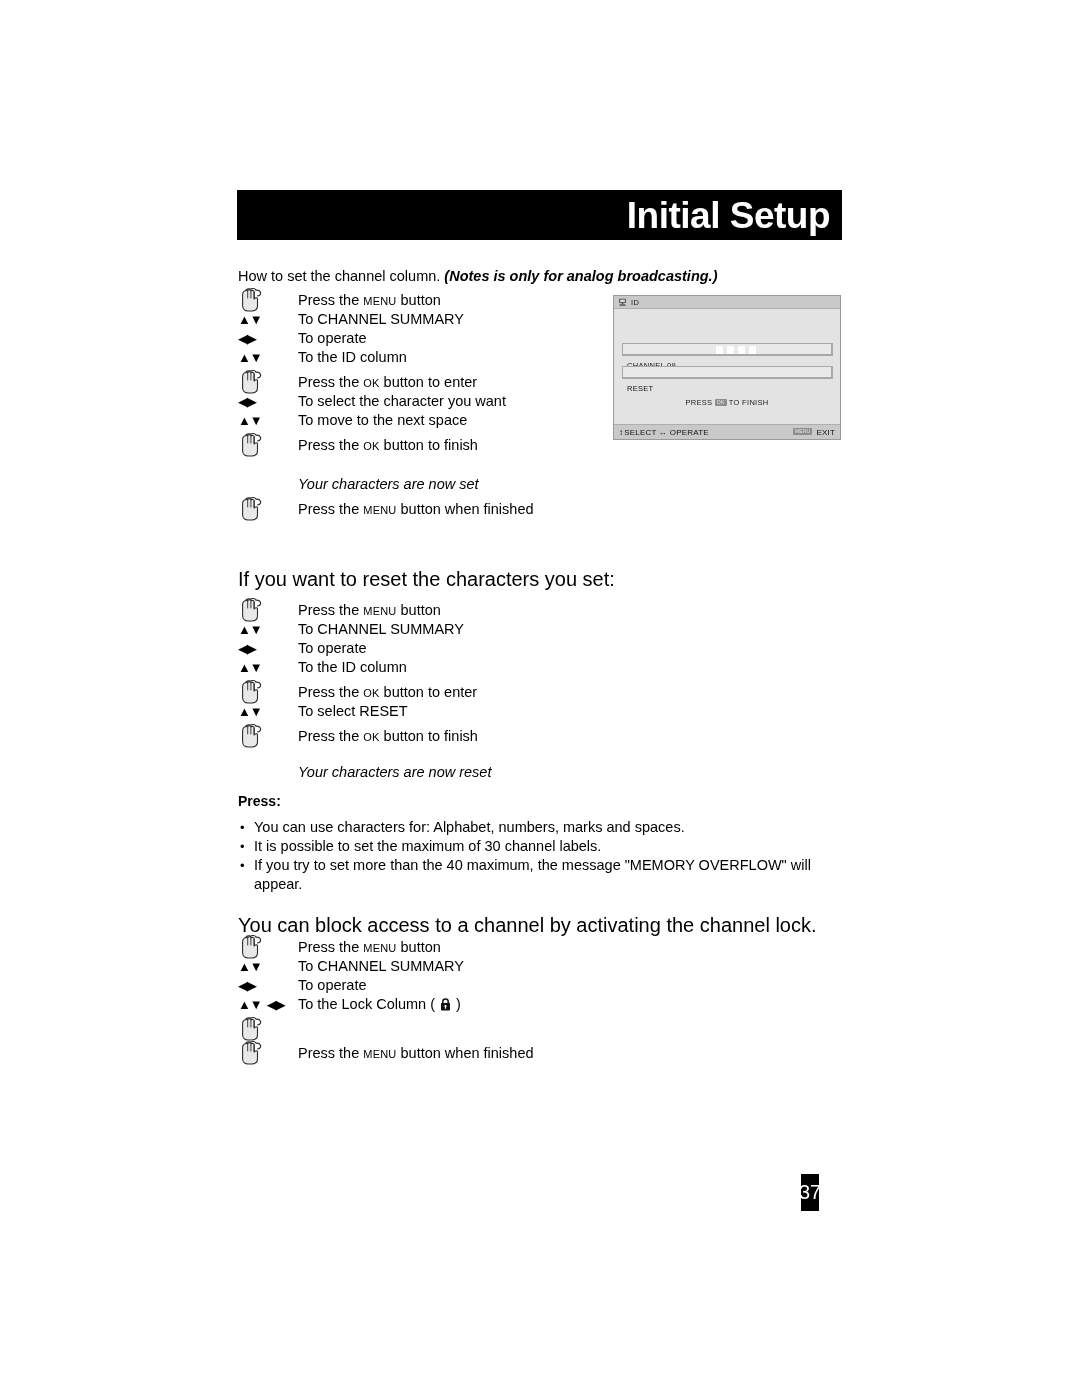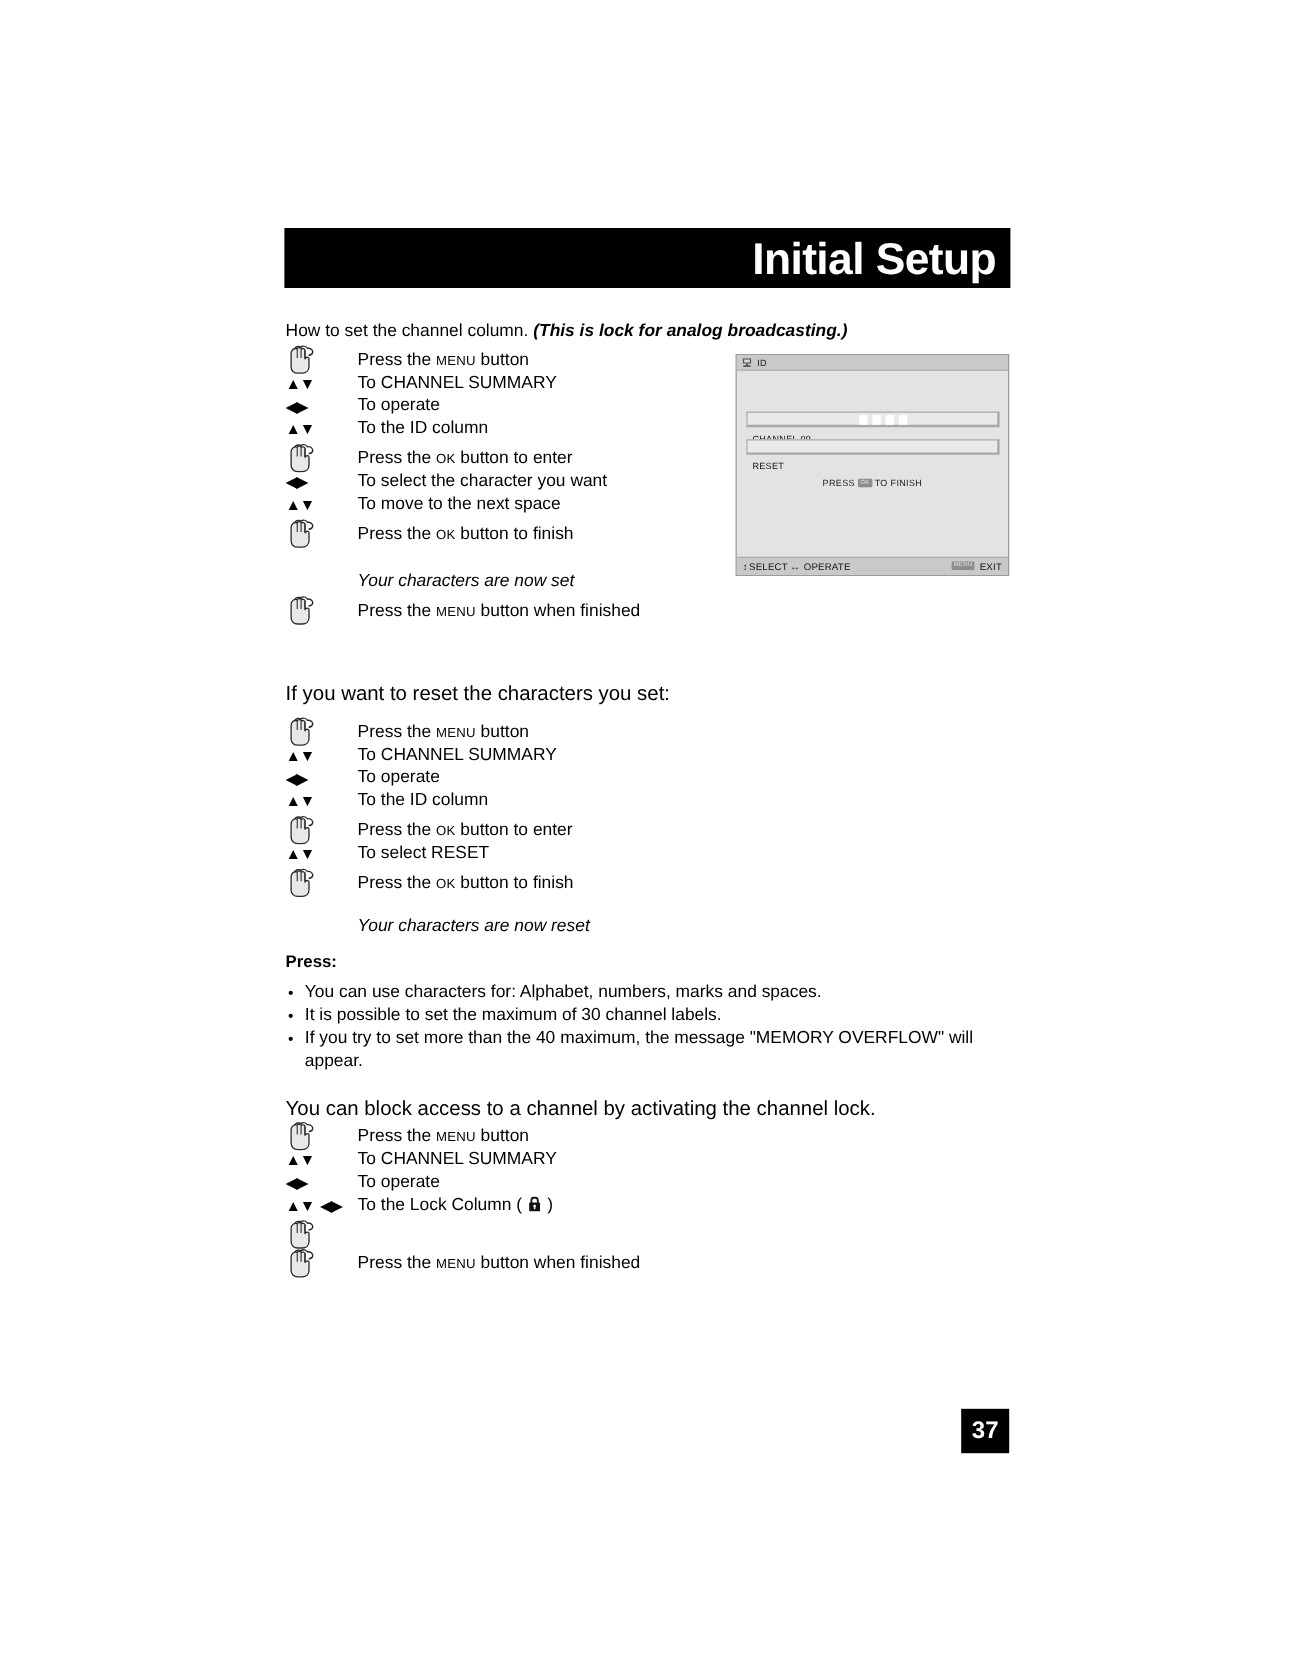--- a/index.html
+++ b/index.html
@@ -102,21 +102,21 @@
   
   .smallcap {
     font-size: 11.5px;
     letter-spacing: 0.2px;
   }
 
   
   .para {
     position: absolute;
     left: 238px;
-    font-size: 17px;
+    font-size: 20px;
     white-space: nowrap;
   }
 
   
   .notes-title {
     position: absolute;
     left: 238px;
     top: 793px;
     font-size: 14px;
     font-weight: bold;
@@ -143,21 +143,21 @@
     flex: 1;
     line-height: 19px;
   }
 
   
   .osd {
     position: absolute;
     left: 613px;
     top: 295px;
     width: 228px;
-    height: 185px;
+    height: 145px;
     background: #e3e3e3;
     border: 1px solid #9a9a9a;
     box-sizing: border-box;
     font-size: 8px;
   }
   .osd-titlebar {
     height: 13px;
     background: #c9c9c9;
     border-bottom: 1px solid #aeaeae;
     display: flex;
@@ -274,41 +274,41 @@
     height: 13px;
     vertical-align: -2px;
     margin: 0 1px;
   }
 
   
   .page-badge {
     position: absolute;
     left: 801px;
     top: 1174px;
-    width: 40px;
+    width: 18px;
     height: 37px;
     background: #000000;
     color: #ffffff;
     font-size: 20px;
-    font-weight: bold;
+    font-weight: normal;
     display: flex;
     align-items: center;
     justify-content: center;
   }
 </style>
 </head>
 <body>
 
 <div class="header-band">
   <div class="header-title">Initial Setup</div>
 </div>
 
 <div class="intro-line">
   <span>How to set the channel column.</span>
-  <span class="bold-italic">(This is lock for analog broadcasting.)</span>
+  <span class="bold-italic">(Notes is only for analog broadcasting.)</span>
 </div>
 
 <div class="steps" id="steps-set" style="top:290px;">
     <div class="step-row" style="margin-top: 0px;">
       <div class="step-cue">
         <svg class="hand-icon" viewBox="0 0 27 25">
           <path d="M7 4.5 C7 1.6 10 0.6 12.3 1.6 C14 0.4 17 0.8 18.2 2.6 C21 2.4 23.4 4.3 23.2 6.6 C23 8.6 21 9.8 19.2 9.6 L19.2 8.2 C20.6 8.3 21.9 7.5 22 6.4 C22.2 4.8 20.4 3.5 18.4 3.8 L17.9 3.9 L17.6 3.4 C16.8 1.9 14.4 1.5 13 2.7 L12.5 3.1 L11.9 2.8 C10.3 1.9 8.1 2.7 8.1 4.6 Z" fill="#2b2b2b"></path>
           <path d="M4.6 7.4 C4.6 4.6 7.3 2.8 9.6 3.7 C10.3 2.5 12.5 2.4 13.3 3.7 C14.2 3.1 15.8 3.4 16.2 4.6 L16.2 12 L17 11.2 C17.9 10.3 19.4 10.7 19.5 11.9 L19.5 18.5 C19.5 21.8 17.2 24 13.9 24 L10 24 C6.9 24 4.6 21.8 4.6 18.8 Z" fill="#e8e8e8" stroke="#2b2b2b" stroke-width="1.1" stroke-linejoin="round"></path>
           <path d="M9.7 3.8 L9.7 11.4 M12.9 3.6 L12.9 11.4 M16.1 4.8 L16.1 11.6" stroke="#2b2b2b" stroke-width="0.9" fill="none"></path>
         </svg>

